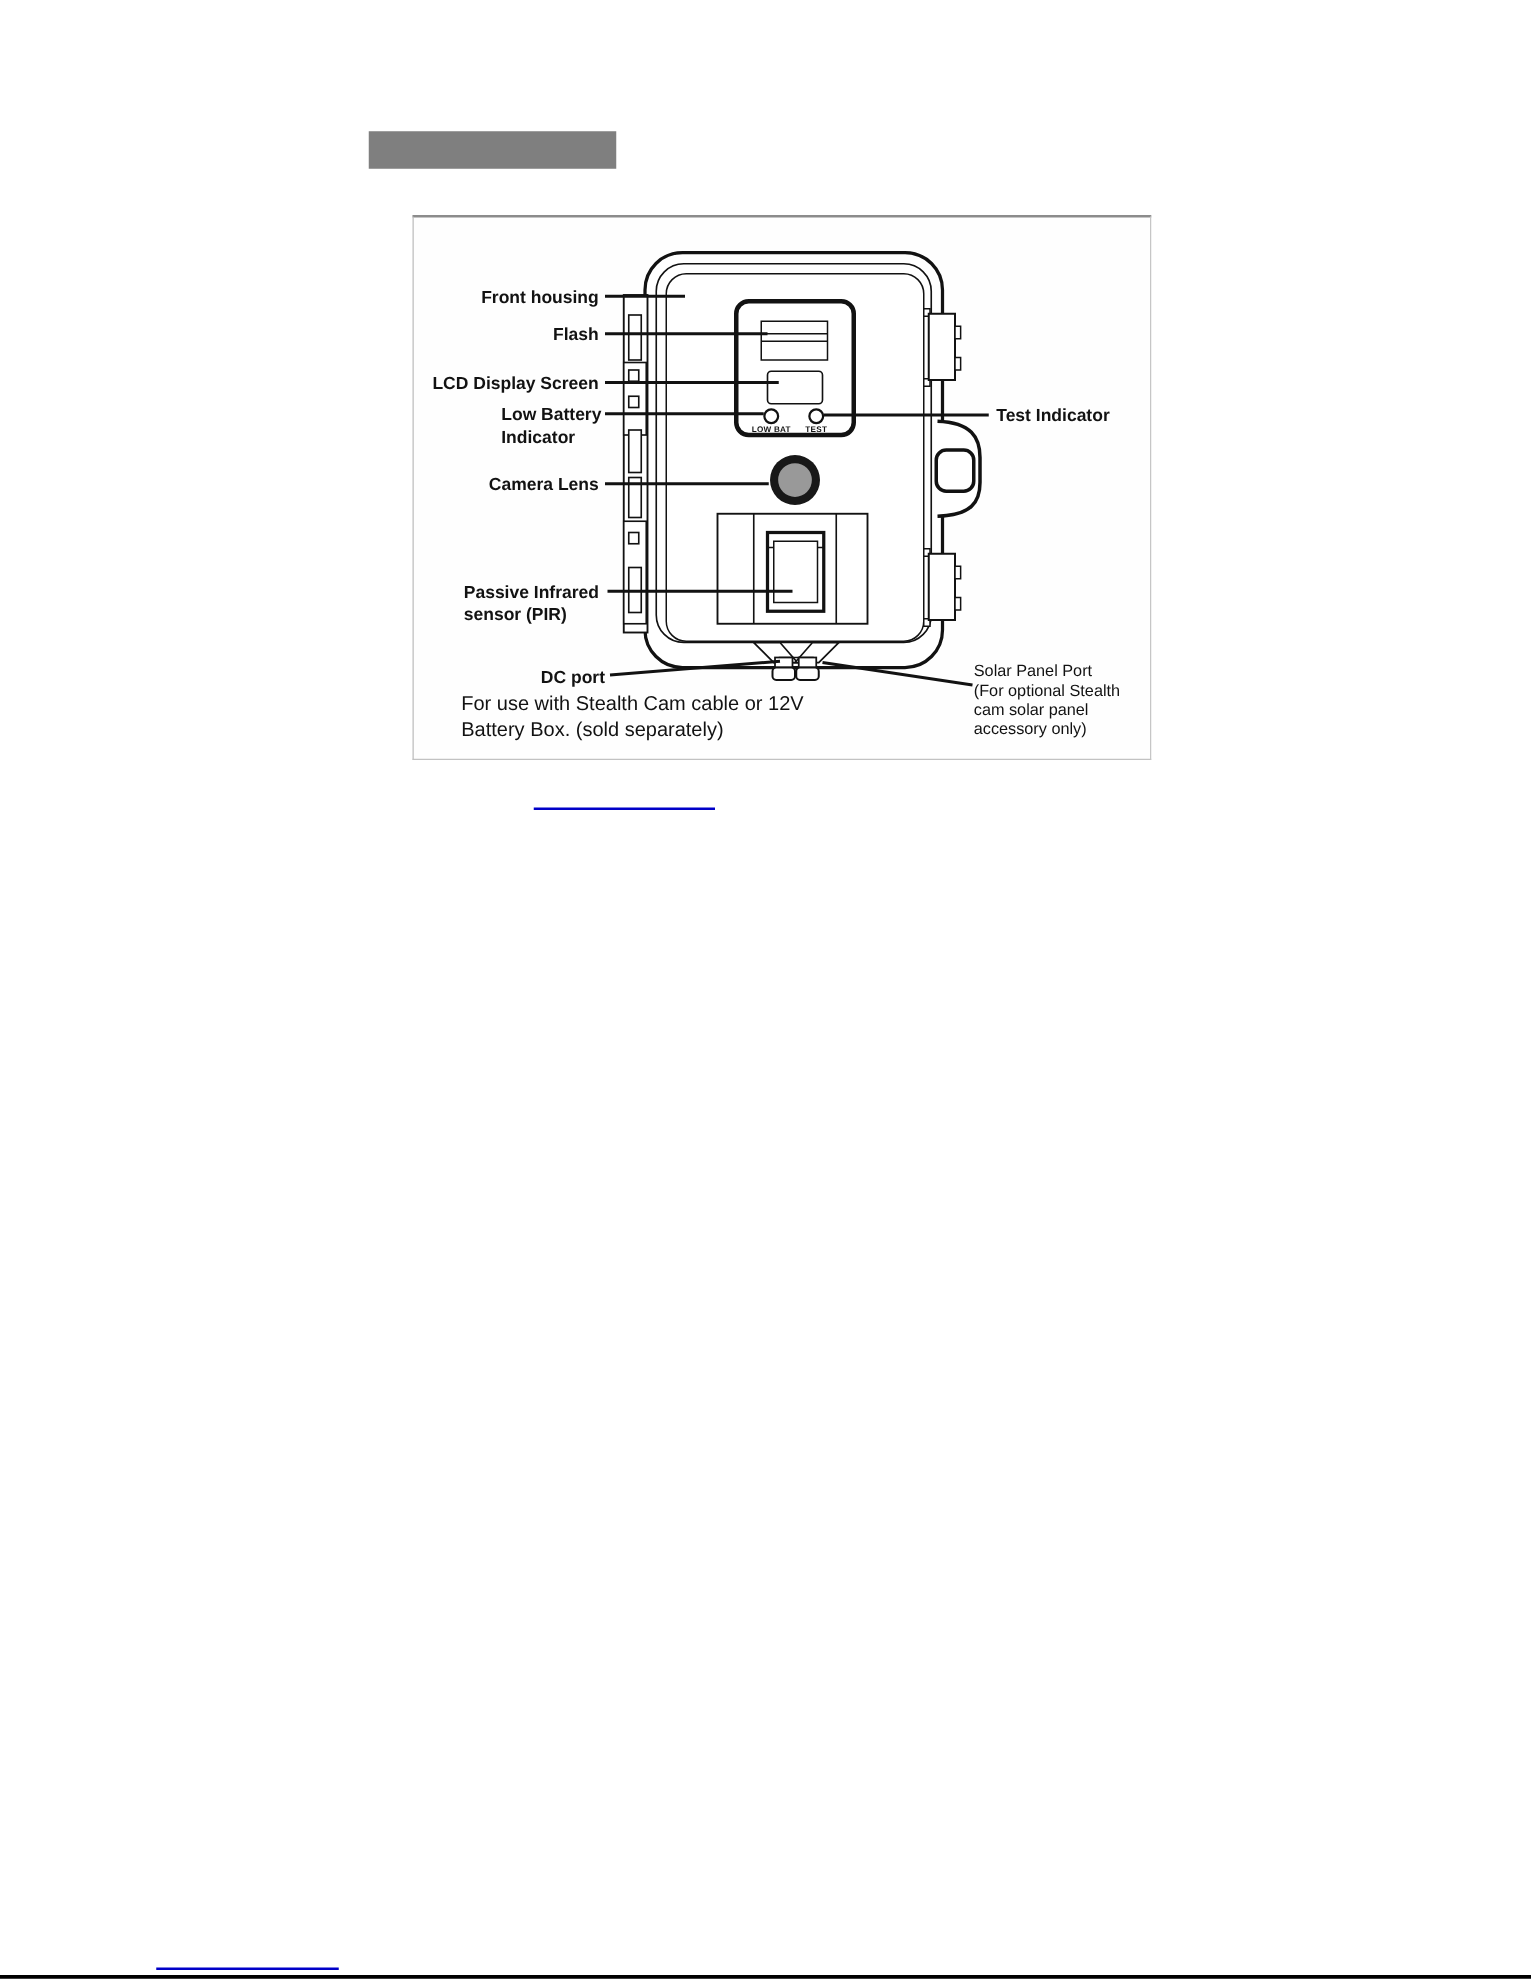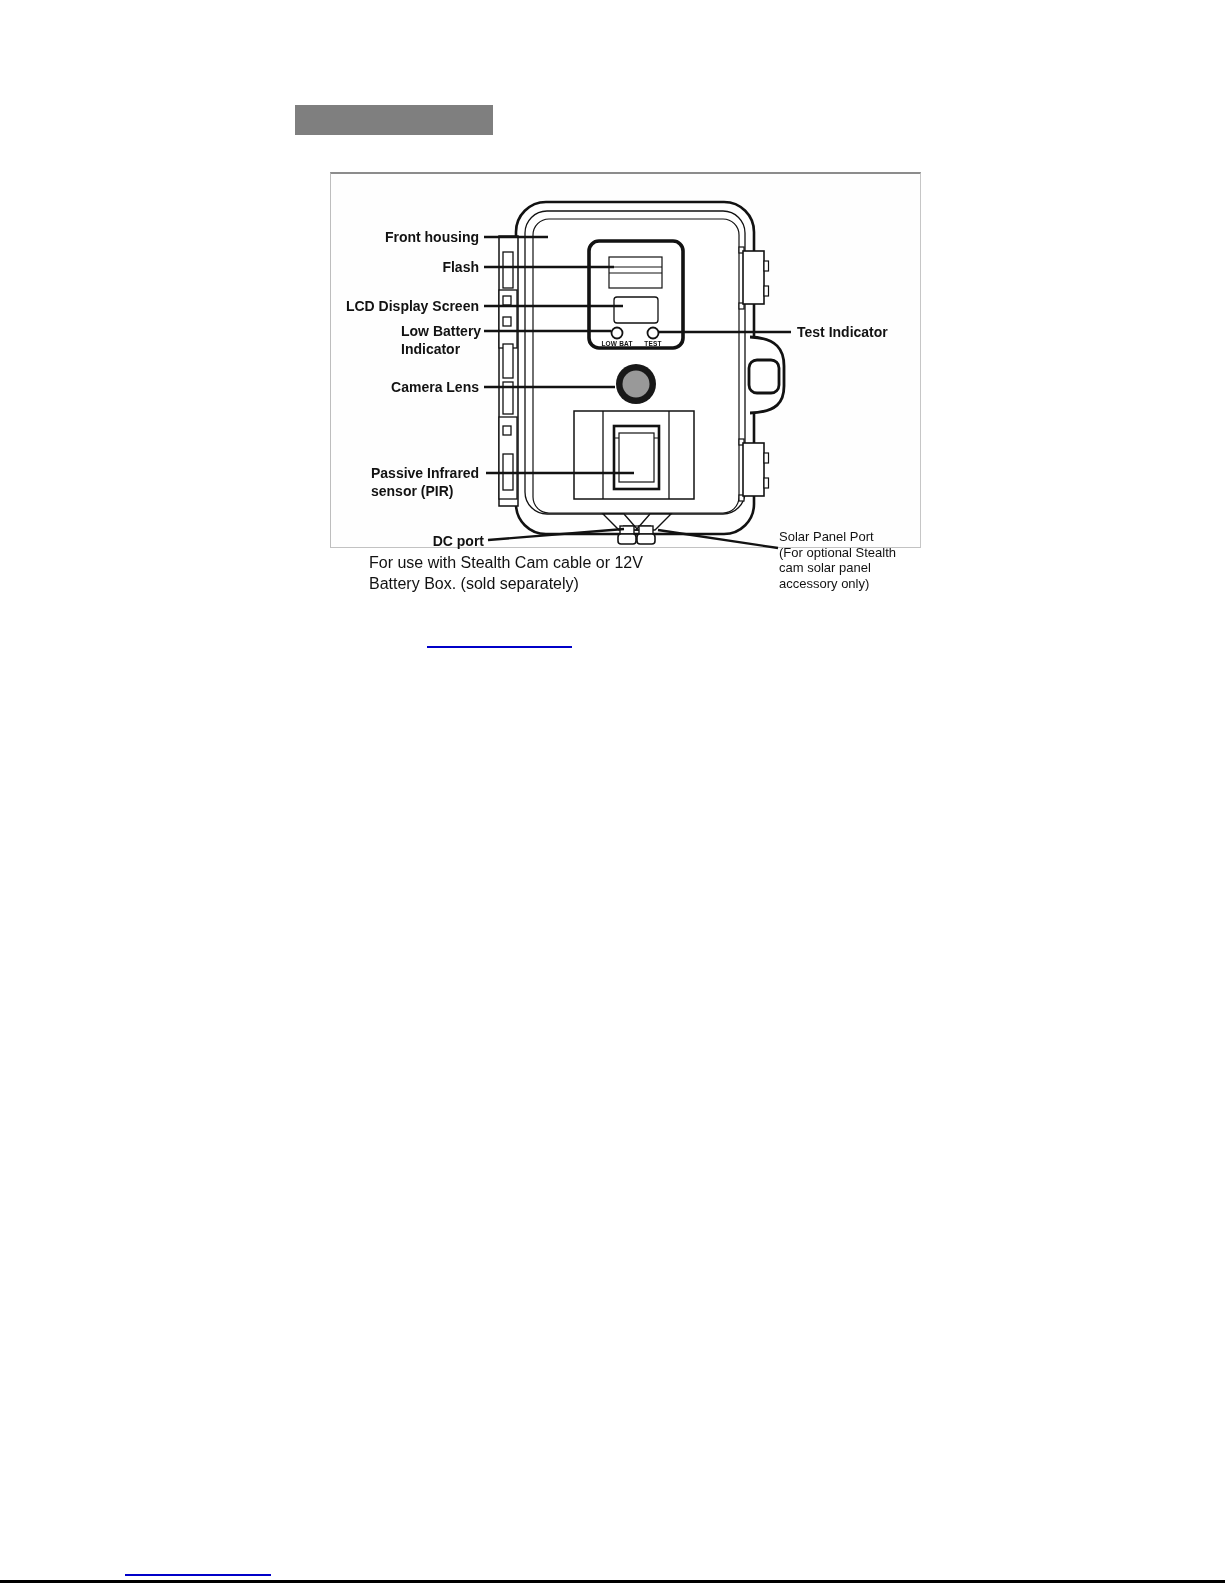--- a/index.html
+++ b/index.html
@@ -5,21 +5,21 @@
   html,body{margin:0;padding:0;}
   body{
     width:1225px;height:1585px;position:relative;background:#ffffff;
     font-family:"Liberation Sans", sans-serif;overflow:hidden;
   }
   .bar{
     position:absolute;left:295px;top:105px;width:198px;height:30px;
     background:#7f7f7f;
   }
   .dbox{
-    position:absolute;left:330px;top:172px;width:591px;height:376px;
+    position:absolute;left:330px;top:172px;width:591px;height:436px;
     box-sizing:border-box;background:#fefefe;
     border-top:2px solid #8c8c8c;
     border-left:1px solid #bdbdbd;
     border-right:1px solid #c6c6c6;
     border-bottom:1px solid #c2c2c2;
   }
   .dbox svg{display:block;}
   .mid-link{
     position:absolute;left:427px;top:634px;width:145px;height:12px;
     border-bottom:2px solid #0000c8;display:block;

